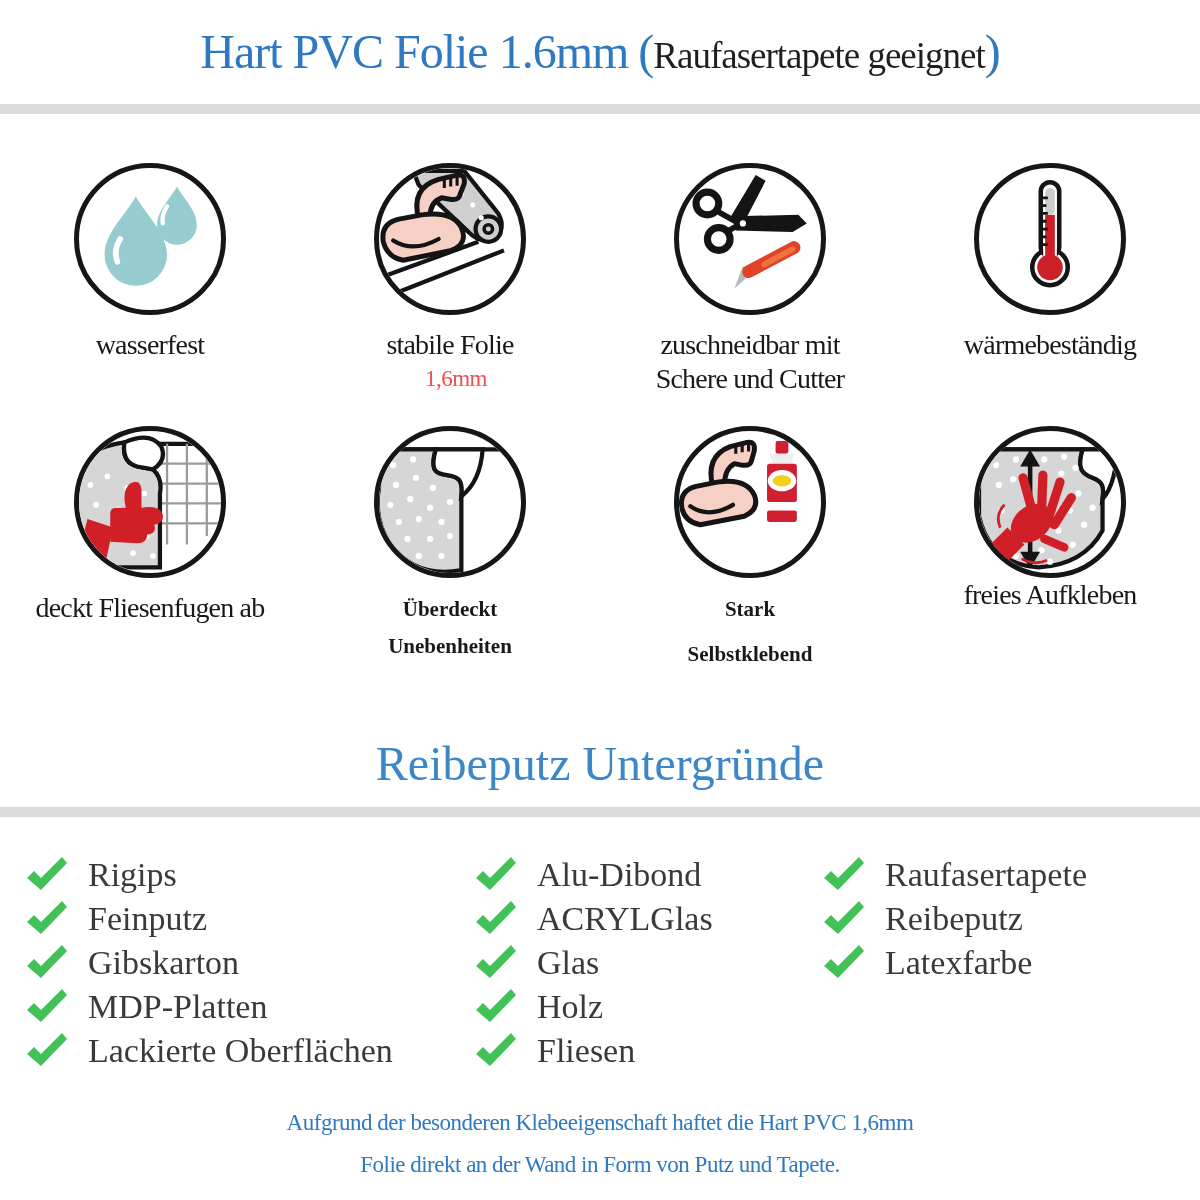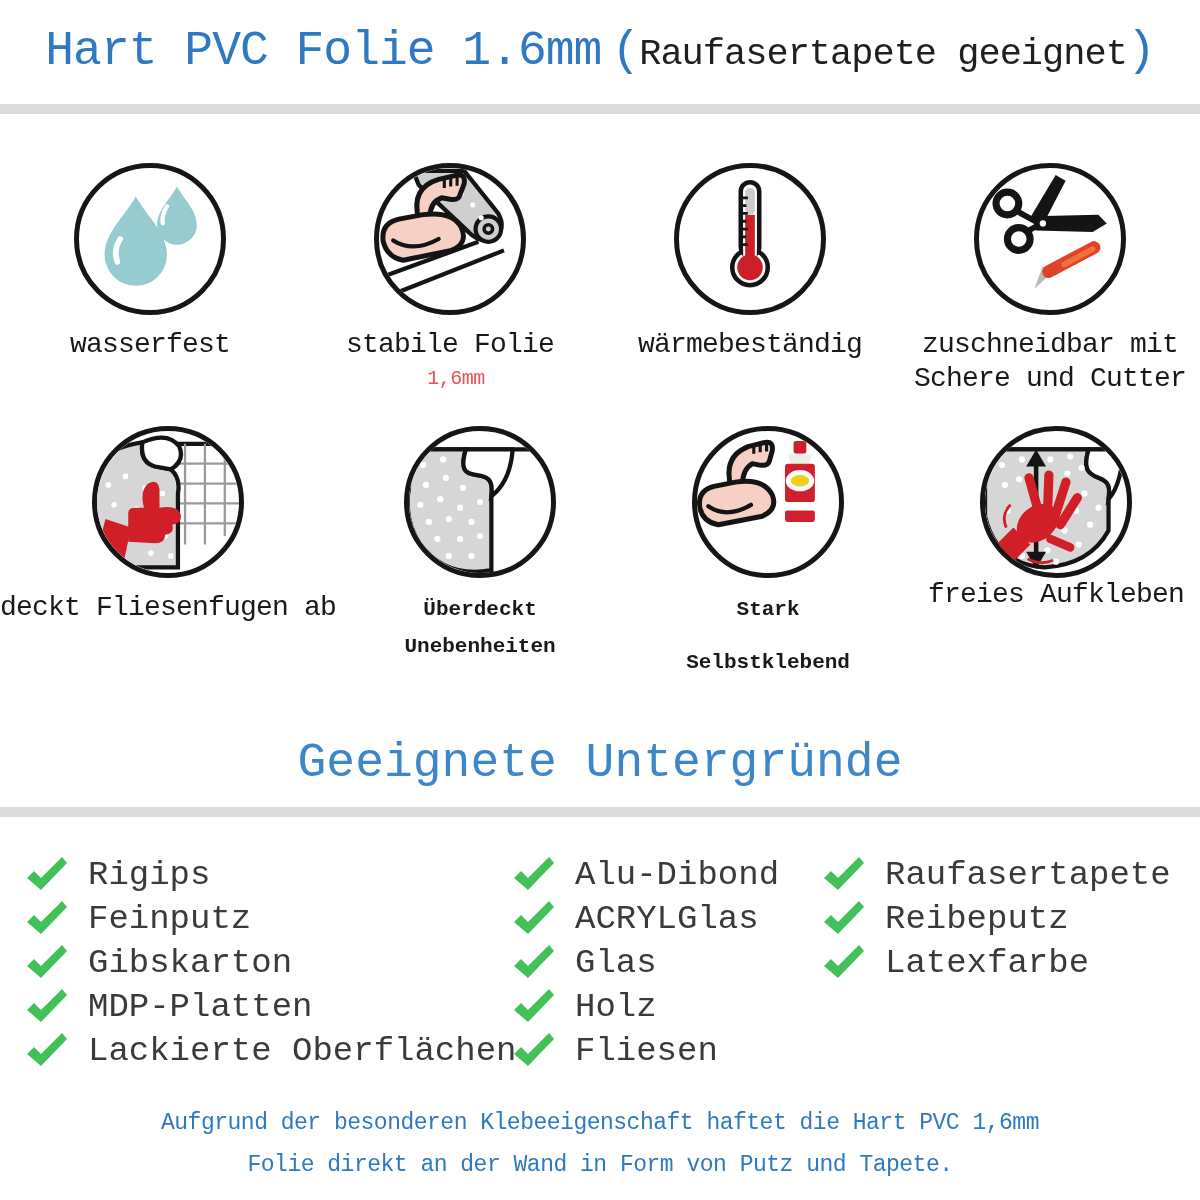--- a/index.html
+++ b/index.html
@@ -1,17 +1,17 @@
 <!DOCTYPE html>
 <html><head>
 <meta charset="utf-8">
 <style>
   html,body{margin:0;padding:0;background:#fff;}
   .page{position:relative;width:1200px;height:1200px;background:#fff;overflow:hidden;
-        font-family:Liberation Mono, monospace;color:#1c1c1c;}
+        font-family:Liberation Serif, serif;color:#1c1c1c;}
 
   
   .title{position:absolute;top:24px;left:0;width:100%;text-align:center;white-space:nowrap;letter-spacing:-1px;}
   .title .main{font-size:48px;color:#2e79c1;}
   .title .paren{font-size:48px;color:#2e79c1;}
   .title .paren.open{margin-left:10px;}
   .title .sub{font-size:37px;color:#1f1f1f;}
 
   .bar{position:absolute;left:0;width:100%;height:10px;background:#dbdbdb;}
   .bar1{top:104px;}
@@ -19,27 +19,27 @@
 
   
   .feature-row{position:absolute;left:0;width:100%;display:flex;}
   .row1{top:163px;}
   .row2{top:426px;}
   .feat{flex:1;display:flex;flex-direction:column;align-items:center;}
   .fcircle{width:142px;height:142px;border:5px solid #161616;border-radius:50%;overflow:hidden;background:#fff;flex:none;}
   .fcircle svg{display:block;width:100%;height:100%;}
   .flabel{margin-top:13px;font-size:28px;letter-spacing:-0.8px;color:#191919;text-align:center;line-height:34px;white-space:nowrap;}
   .flabel.bold{font-weight:700;font-size:21px;letter-spacing:0;line-height:37px;}
-  .fsub{font-size:20px;letter-spacing:-0.5px;color:#ef4f4f;text-align:center;line-height:34px;margin-left:12px;}
+  .fsub{font-size:23px;letter-spacing:-0.5px;color:#ef4f4f;text-align:center;line-height:34px;margin-left:12px;}
 
   
   .heading{position:absolute;top:736px;left:0;width:100%;text-align:center;font-size:48px;color:#3d87c9;}
   .col{position:absolute;top:853px;}
   .col1{left:25px;text-align:right;}
-  .col2{left:512px;}
+  .col2{left:474px;}
   .col3{left:822px;}
   .item{display:flex;align-items:center;height:44px;}
   .check{width:44px;height:36px;margin-right:19px;flex:none;}
   .check path{fill:#43c159;}
   .item .txt{font-size:34px;color:#3a3a3a;white-space:nowrap;}
 
   
   .note{position:absolute;top:1102px;left:0;width:100%;text-align:center;
         font-size:23px;line-height:42px;color:#2e79c1;letter-spacing:-0.5px;}
 </style>
@@ -85,49 +85,49 @@
           <path d="M46 7 v7 M50.5 6 v7 M55 5.5 v7" stroke="#141414" stroke-width="2.2" fill="none"></path>
         </svg>
       </div>
       <div class="flabel">stabile Folie</div>
       <div class="fsub">1,6mm</div>
     </div>
 
     <div class="feat">
       <div class="fcircle">
         <svg viewBox="0 0 100 100">
-          <circle cx="50" cy="70" r="12.5" fill="#fff" stroke="#141414" stroke-width="3.2"></circle>
-          <rect x="43.5" y="10" width="13" height="52" rx="6.5" fill="#fff" stroke="#141414" stroke-width="3.2"></rect>
-          <rect x="45.2" y="55" width="9.6" height="9" fill="#fff"></rect>
-          <circle cx="50" cy="70" r="9" fill="#cc2028"></circle>
-          <rect x="46.6" y="33" width="6.8" height="32" fill="#cc2028"></rect>
-          <rect x="46.6" y="14" width="6.8" height="19" rx="3.4" fill="#cccccc"></rect>
-          <path d="M43.5 21 h5 M43.5 26.5 h4 M43.5 32 h5 M43.5 37.5 h4 M43.5 43 h5 M43.5 48.5 h4 M43.5 54 h5" stroke="#141414" stroke-width="2"></path>
-        </svg>
-      </div>
-      <div class="flabel">wärmebeständig</div>
-    </div>
-
-    <div class="feat">
-      <div class="fcircle">
-        <svg viewBox="0 0 100 100">
           <polygon points="54,5 61,9 45,40 36,35" fill="#141414"></polygon>
           <polygon points="38,34 84,33 90,39 80,45 40,44" fill="#141414"></polygon>
           <line x1="26" y1="30" x2="44" y2="40" stroke="#141414" stroke-width="4"></line>
           <line x1="33" y1="45" x2="46" y2="38" stroke="#141414" stroke-width="4"></line>
           <circle cx="20" cy="25" r="8" fill="none" stroke="#141414" stroke-width="5"></circle>
           <circle cx="28" cy="50" r="8" fill="none" stroke="#141414" stroke-width="5"></circle>
           <circle cx="45" cy="39" r="2.2" fill="#fff"></circle>
           <polygon points="50,75 39,85 45,69" fill="#b9b9b9"></polygon>
           <line x1="49" y1="73" x2="81" y2="56" stroke="#e04326" stroke-width="9" stroke-linecap="round"></line>
           <line x1="60" y1="68" x2="80" y2="57" stroke="#f2703d" stroke-width="4" stroke-linecap="round"></line>
         </svg>
       </div>
       <div class="flabel">zuschneidbar mit</div>
       <div class="flabel" style="margin-top:0">Schere und Cutter</div>
+    </div>
+
+    <div class="feat">
+      <div class="fcircle">
+        <svg viewBox="0 0 100 100">
+          <circle cx="50" cy="70" r="12.5" fill="#fff" stroke="#141414" stroke-width="3.2"></circle>
+          <rect x="43.5" y="10" width="13" height="52" rx="6.5" fill="#fff" stroke="#141414" stroke-width="3.2"></rect>
+          <rect x="45.2" y="55" width="9.6" height="9" fill="#fff"></rect>
+          <circle cx="50" cy="70" r="9" fill="#cc2028"></circle>
+          <rect x="46.6" y="33" width="6.8" height="32" fill="#cc2028"></rect>
+          <rect x="46.6" y="14" width="6.8" height="19" rx="3.4" fill="#cccccc"></rect>
+          <path d="M43.5 21 h5 M43.5 26.5 h4 M43.5 32 h5 M43.5 37.5 h4 M43.5 43 h5 M43.5 48.5 h4 M43.5 54 h5" stroke="#141414" stroke-width="2"></path>
+        </svg>
+      </div>
+      <div class="flabel">wärmebeständig</div>
     </div>
   </div>
 
   <div class="feature-row row2">
 
     <div class="feat">
       <div class="fcircle">
         <svg viewBox="0 0 100 100">
           <line x1="30" y1="9" x2="98" y2="9" stroke="#141414" stroke-width="3"></line>
           <g stroke="#9a9a9a" stroke-width="1.6">
@@ -205,21 +205,21 @@
           <rect x="68" y="7" width="9" height="9" rx="1.5" fill="#cf2030"></rect>
           <polygon points="64,16 81,16 79,23 66,23" fill="#eeeeee"></polygon>
           <rect x="62" y="23" width="21" height="27" rx="2" fill="#cf2030"></rect>
           <ellipse cx="72.5" cy="35" rx="10" ry="7.5" fill="#fff"></ellipse>
           <ellipse cx="72.5" cy="35" rx="6.5" ry="4" fill="#f3cf1c"></ellipse>
           <rect x="62" y="50" width="21" height="6" fill="#fff"></rect>
           <rect x="62" y="56" width="21" height="8" rx="1.5" fill="#cf2030"></rect>
         </svg>
       </div>
       <div class="flabel bold">Stark</div>
-      <div class="flabel bold" style="margin-top:16px">Selbstklebend</div>
+      <div class="flabel bold" style="margin-top:8px">Selbstklebend</div>
     </div>
 
     <div class="feat">
       <div class="fcircle">
         <svg viewBox="0 0 100 100">
           <line x1="6" y1="13" x2="94" y2="13" stroke="#141414" stroke-width="3"></line>
           <path d="M0 13 L73 13 C69 26 72 30 80 33 C88 36 88 40 87 48 L87 70 Q74 94 42 96 Q8 94 0 60 Z" fill="#d6d6d6" stroke="#141414" stroke-width="3"></path>
           <path d="M73 13 C69 26 72 30 80 33 C88 36 88 40 87 48 C94 40 97 26 97 13 Z" fill="#fff" stroke="#141414" stroke-width="3"></path>
           <g fill="#fff">
             <circle cx="12" cy="24" r="2.2"></circle>
@@ -256,21 +256,21 @@
           </g>
           <line x1="46" y1="76" x2="60" y2="82" stroke="#d11f28" stroke-width="6" stroke-linecap="round"></line>
           <path d="M18 52 q-7 7 -3 16" stroke="#d11f28" stroke-width="2" fill="none"></path>
           <path d="M30 90 q9 5 18 1" stroke="#d11f28" stroke-width="2" fill="none"></path>
         </svg>
       </div>
       <div class="flabel" style="margin-top:0">freies Aufkleben</div>
     </div>
   </div>
 
-  <div class="heading">Geeignete Untergründe</div>
+  <div class="heading">Reibeputz Untergründe</div>
   <div class="bar bar2"></div>
 
   <div class="col col1">
     <div class="item">
       <svg class="check" viewBox="0 0 44 36">
           <path d="M2 21 L9 14 L16 21 L37 0 L42 6 L16 33 Z"></path>
         </svg>
       <span class="txt">Rigips</span>
     </div>
     <div class="item">

